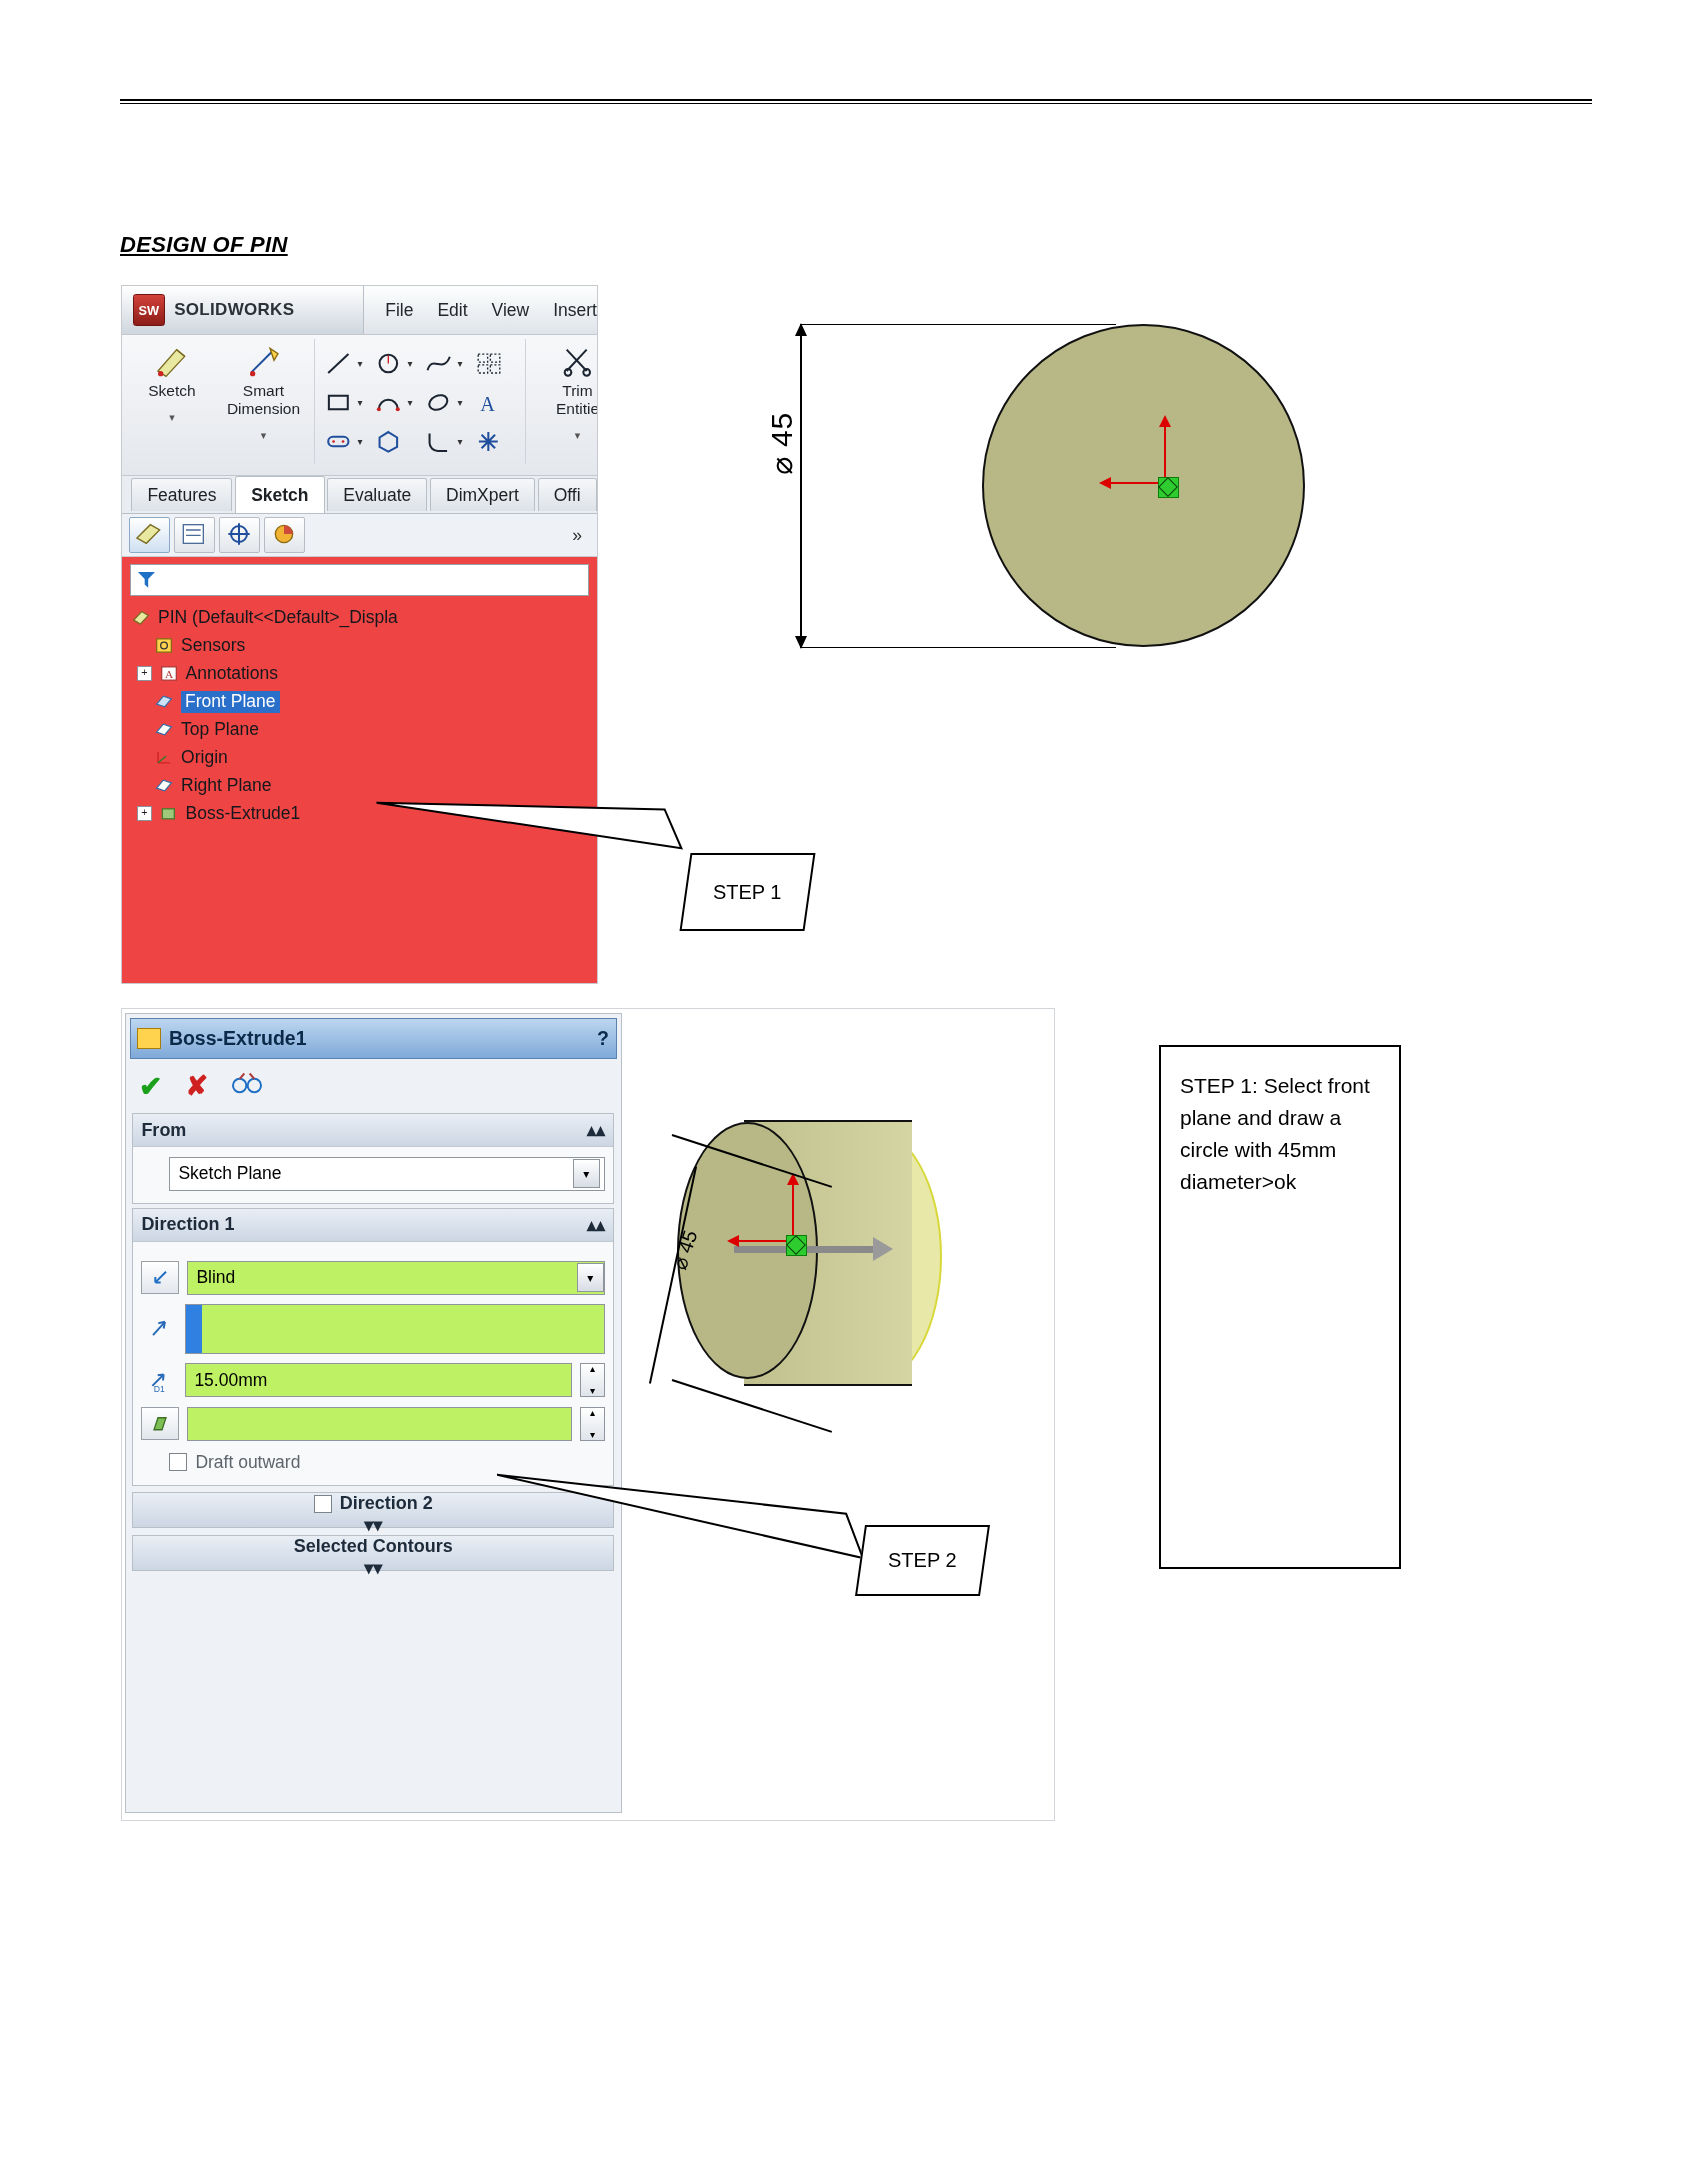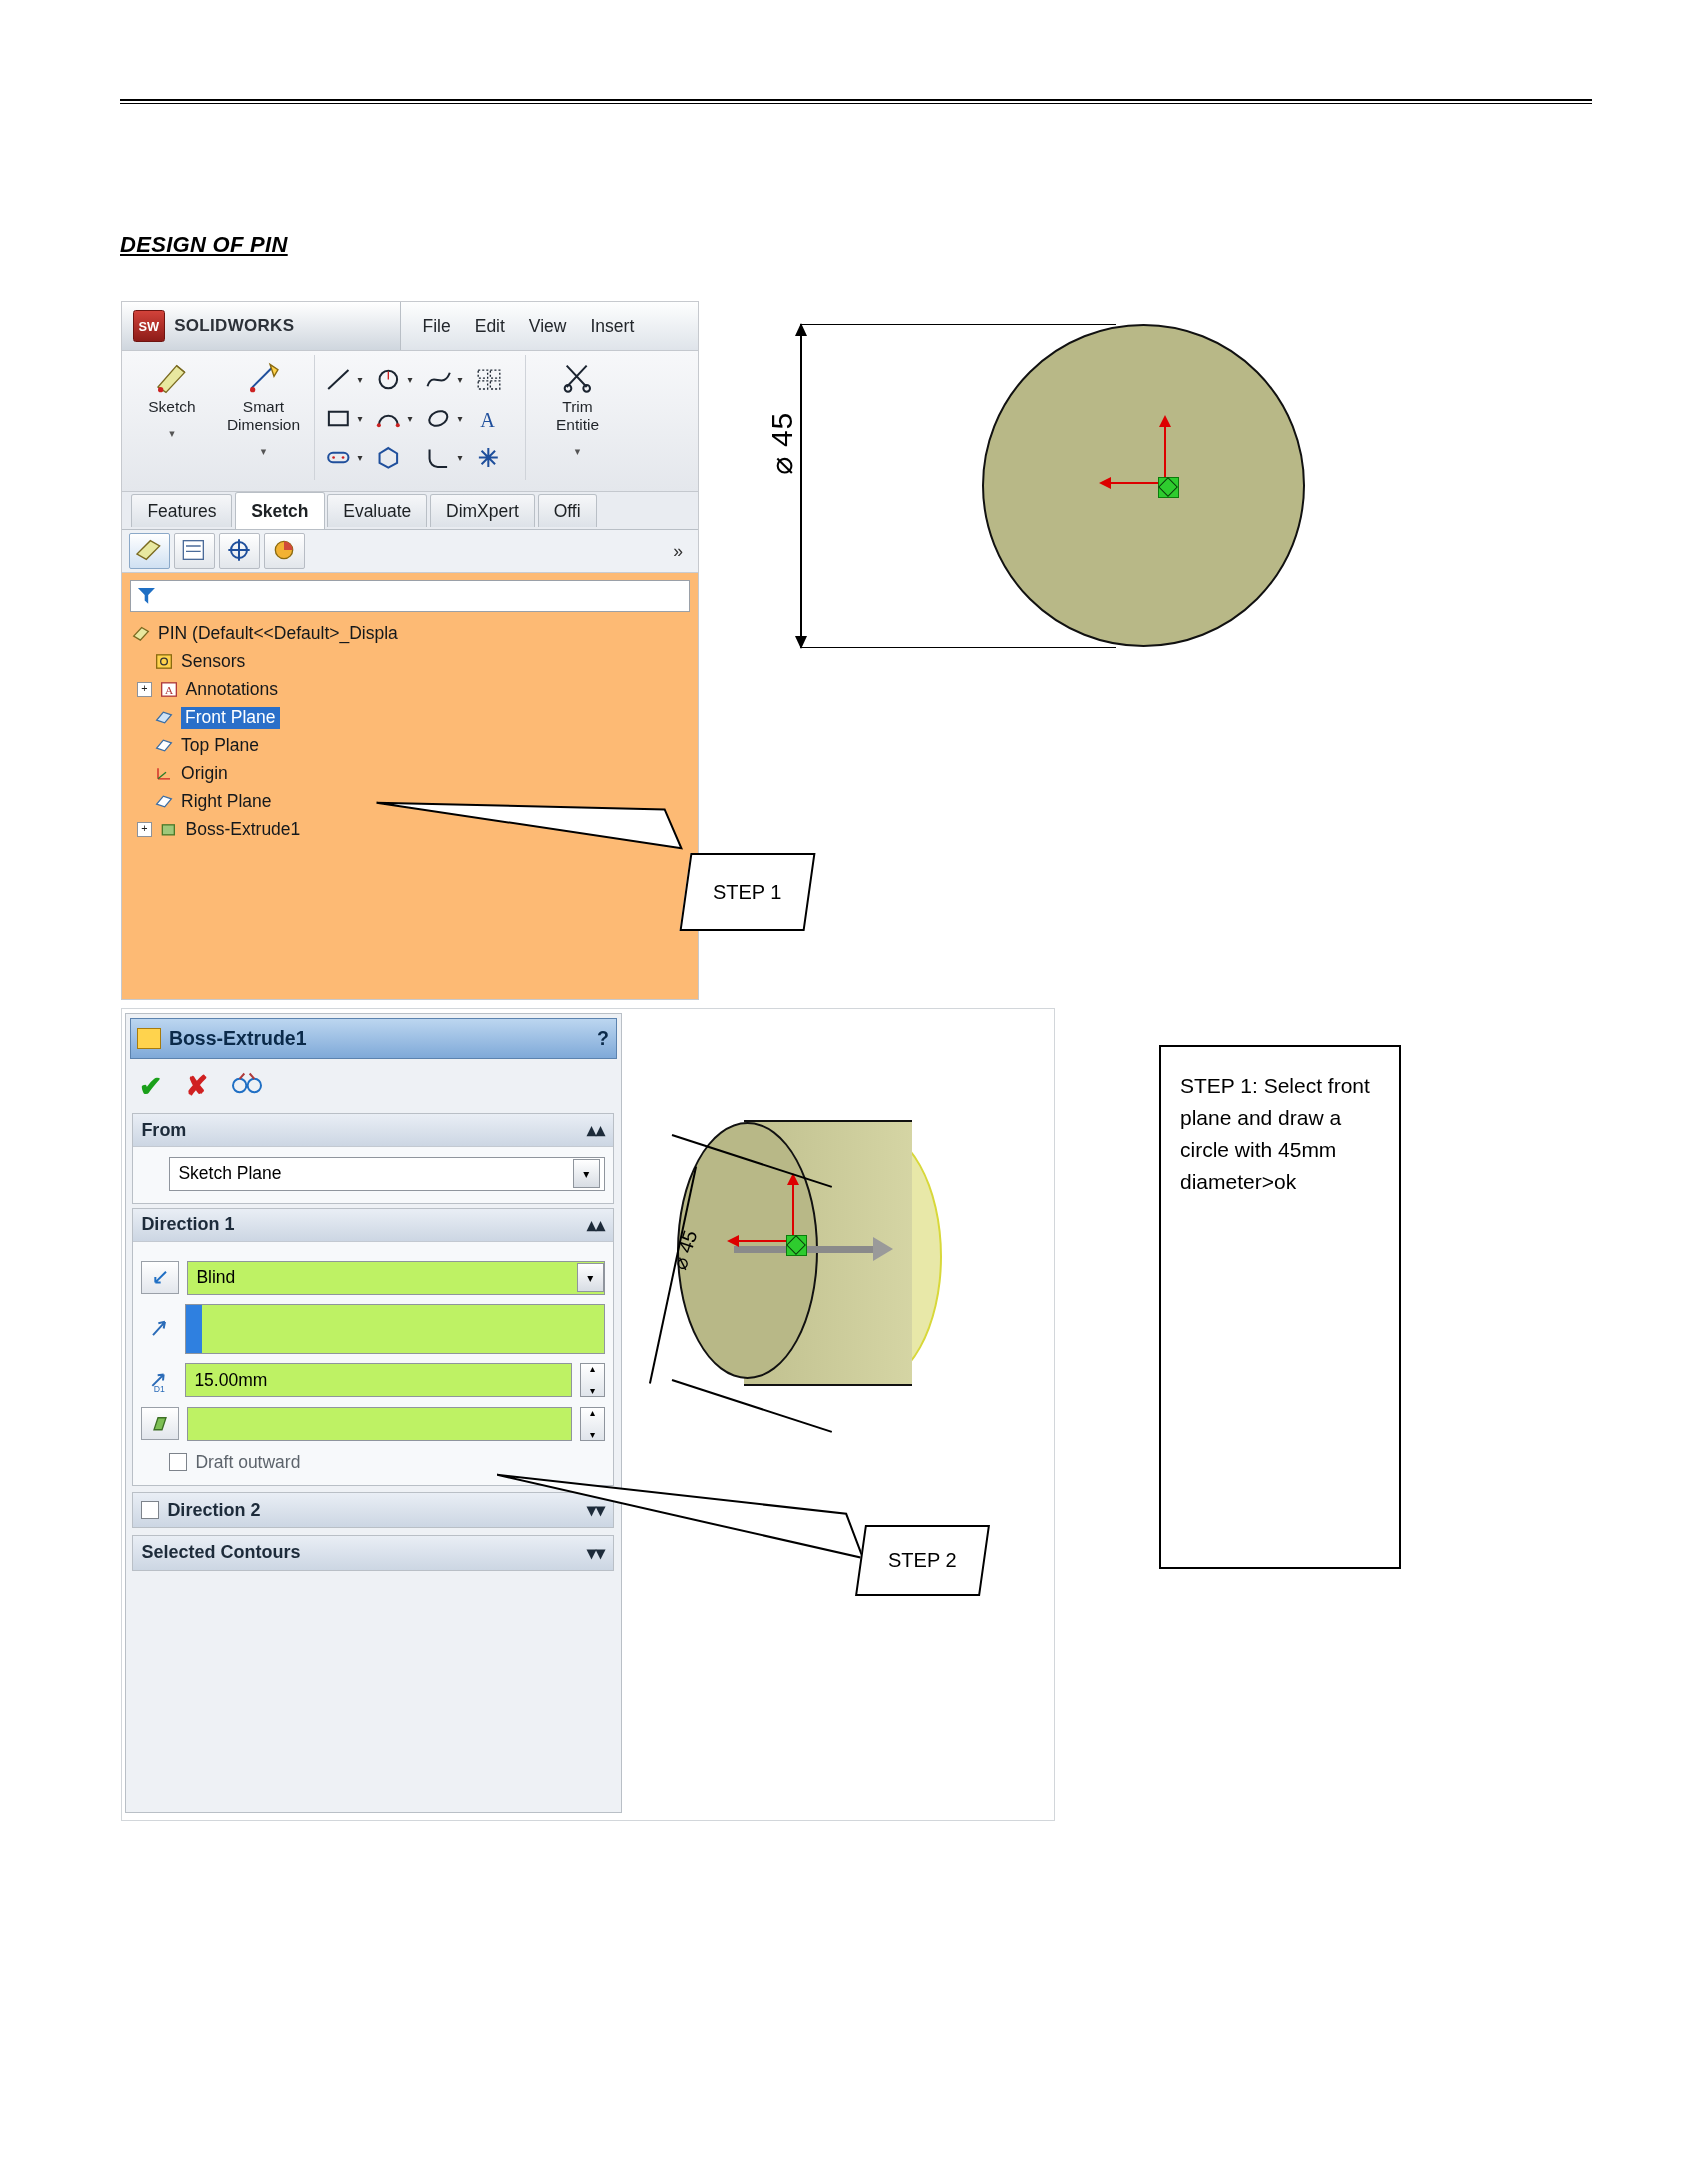--- a/index.html
+++ b/index.html
@@ -64,24 +64,24 @@
   .shot-top .white-right {
     position: absolute;
     left: 403px; top: 0;
     width: 900px; height: 699px;
     background: #fff;
   }
 
   
   .sw-app {
     position: absolute;
-    left: 0; top: 16px;
-    width: 578px;
+    left: 0; top: 0;
+    width: 477px;
     height: 699px;
-    background: #fdba74;
+    background: #ef4444;
     border: 0.7px solid #c6c9ce;
     box-sizing: border-box;
     overflow: hidden;
   }
   .sw-titlebar {
     height: 48px;
     background: linear-gradient(#fdfefe, #dfe4ea);
     display: flex;
     align-items: center;
     border-bottom: 0.7px solid #c4c8ce;
@@ -420,21 +420,21 @@
   }
   .chk { width: 16px; height: 16px; border: 0.7px solid #7d838b; background: #fff; flex: none; }
   .draft-row { display: flex; align-items: center; gap: 8px; margin-top: 10.8px; margin-left: 28px; font-size: 17.5px; color: #5d646c; }
   .pm-collapsed {
     margin: 6.7px 6.7px 0 6.7px;
     height: 34px;
     background: linear-gradient(#e9eef5,#ccd6e3);
     border: 0.7px solid #b9bfc6;
     display: flex; align-items: center; justify-content: space-between;
     padding: 0 8px;
-    font-weight: bold; font-size: 18px; color: #1d2b3a;
+    font-weight: bold; font-size: 18px; color: #1d2b3a; flex-direction: column;
   }
   .pm-collapsed .lft { display: flex; align-items: center; gap: 8px; }
 
   
   .model3d {
     position: absolute; left: 531px; top: 81px;
     width: 376px; height: 376px;
   }
   .cyl-back {
     position: absolute; left: 144px; top: 37px;

